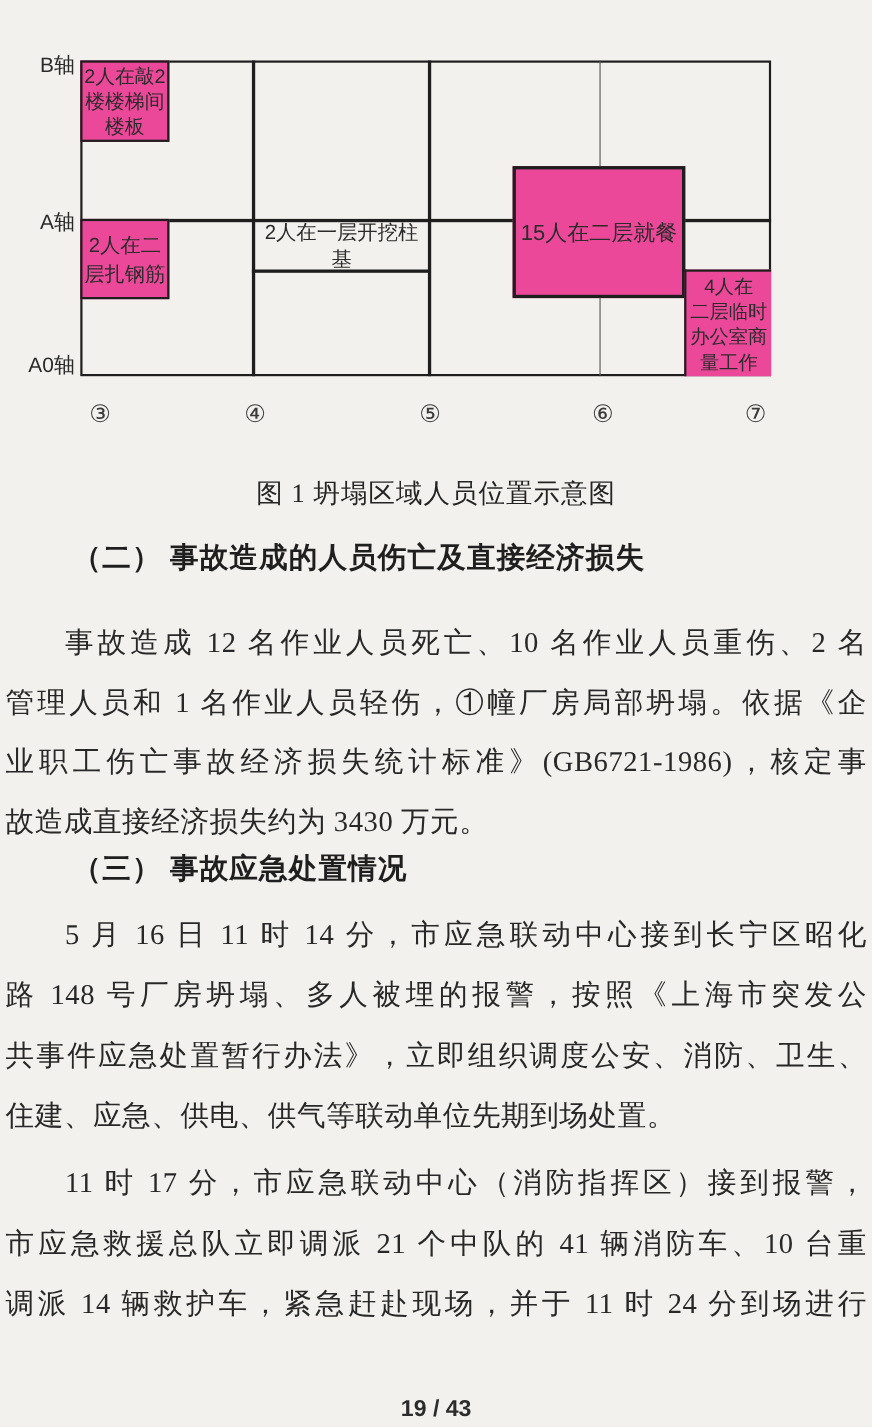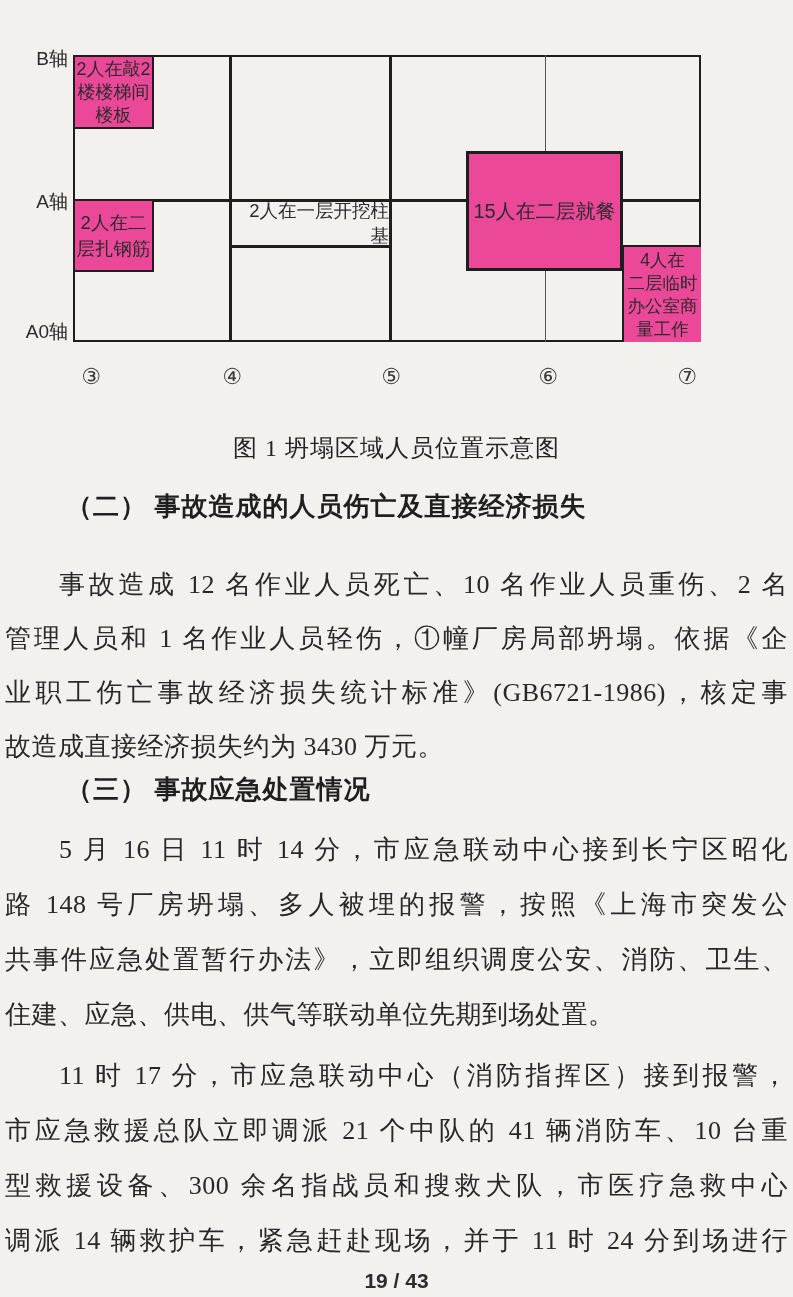--- a/index.html
+++ b/index.html
@@ -86,21 +86,21 @@
     <div class="hline" style="left:73px;top:199px;width:628px;"></div>
     <div class="hline" style="left:229px;top:245px;width:162px;"></div>
 
     <div class="anno bordered" style="left:73px;top:55px;width:81px;height:74px;font-size:18px;line-height:23px;">2人在敲2
 楼楼梯间
 楼板</div>
 
     <div class="anno bordered" style="left:73px;top:199px;width:81px;height:73px;font-size:18.5px;line-height:26px;">2人在二
 层扎钢筋</div>
 
-    <div class="anno" style="left:232px;top:201px;width:157px;height:44px;font-size:18.5px;justify-content:flex-start;text-align:right;background:transparent;">2人在一层开挖柱基</div>
+    <div class="anno" style="left:232px;top:201px;width:157px;height:44px;font-size:18.5px;justify-content:flex-start;text-align:center;background:transparent;">2人在一层开挖柱基</div>
 
     <div class="anno bordered" style="left:466px;top:151px;width:157px;height:120px;font-size:20px;border-width:3px;">15人在二层就餐</div>
 
     <div class="anno" style="left:622px;top:245px;width:79px;height:97px;font-size:17.5px;line-height:23px;border-top:2.5px solid #1e1e1e;border-left:2.5px solid #1e1e1e;">4人在
 二层临时
 办公室商
 量工作</div>
 
     <div class="col-label" style="left:91px;">③</div>
     <div class="col-label" style="left:232px;">④</div>
@@ -125,19 +125,18 @@
   <div class="para" style="top:822px;">
     <div class="bline indent">5 月 16 日 11 时 14 分，市应急联动中心接到长宁区昭化</div>
     <div class="bline">路 148 号厂房坍塌、多人被埋的报警，按照《上海市突发公</div>
     <div class="bline">共事件应急处置暂行办法》，立即组织调度公安、消防、卫生、</div>
     <div class="bline last">住建、应急、供电、供气等联动单位先期到场处置。</div>
   </div>
 
   <div class="para" style="top:1048px;">
     <div class="bline indent">11 时 17 分，市应急联动中心（消防指挥区）接到报警，</div>
     <div class="bline">市应急救援总队立即调派 21 个中队的 41 辆消防车、10 台重</div>
-    <div class="bline">型救援设备、300 余名指战员和搜救犬队，市医疗急救中心</div>
     <div class="bline">调派 14 辆救护车，紧急赶赴现场，并于 11 时 24 分到场进行</div>
   </div>
 
   <div class="footer">19 / 43</div>
 
 </div>
 
 </body></html>

